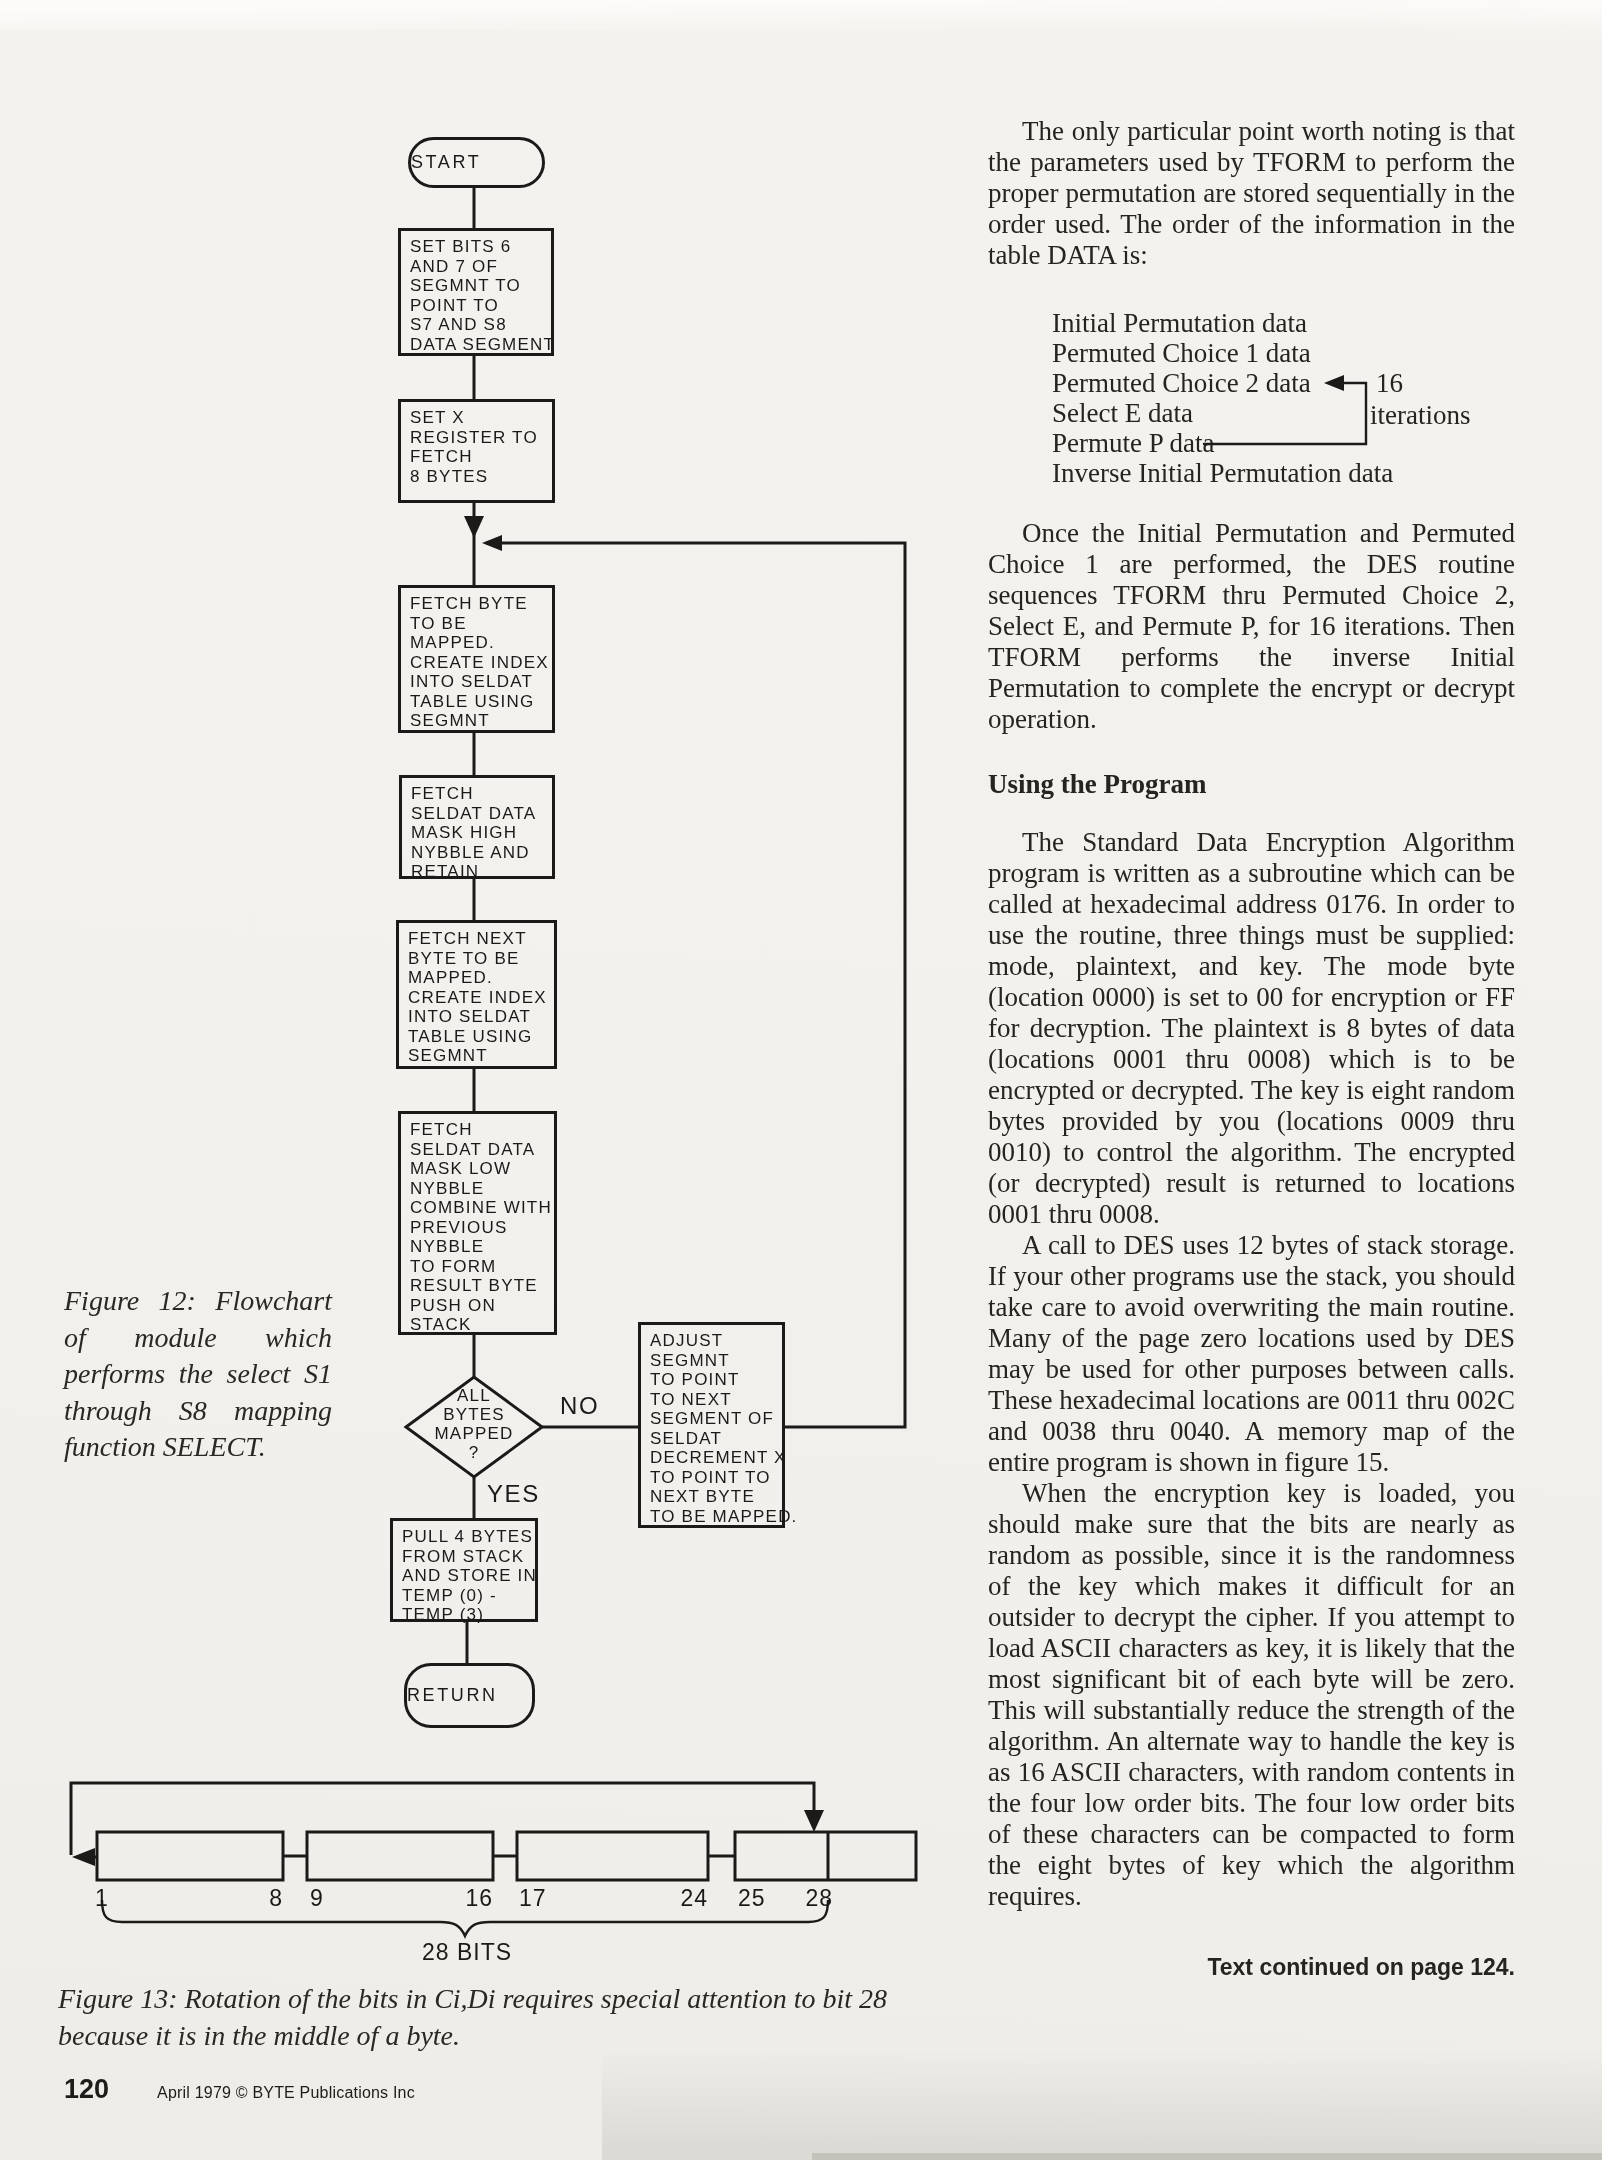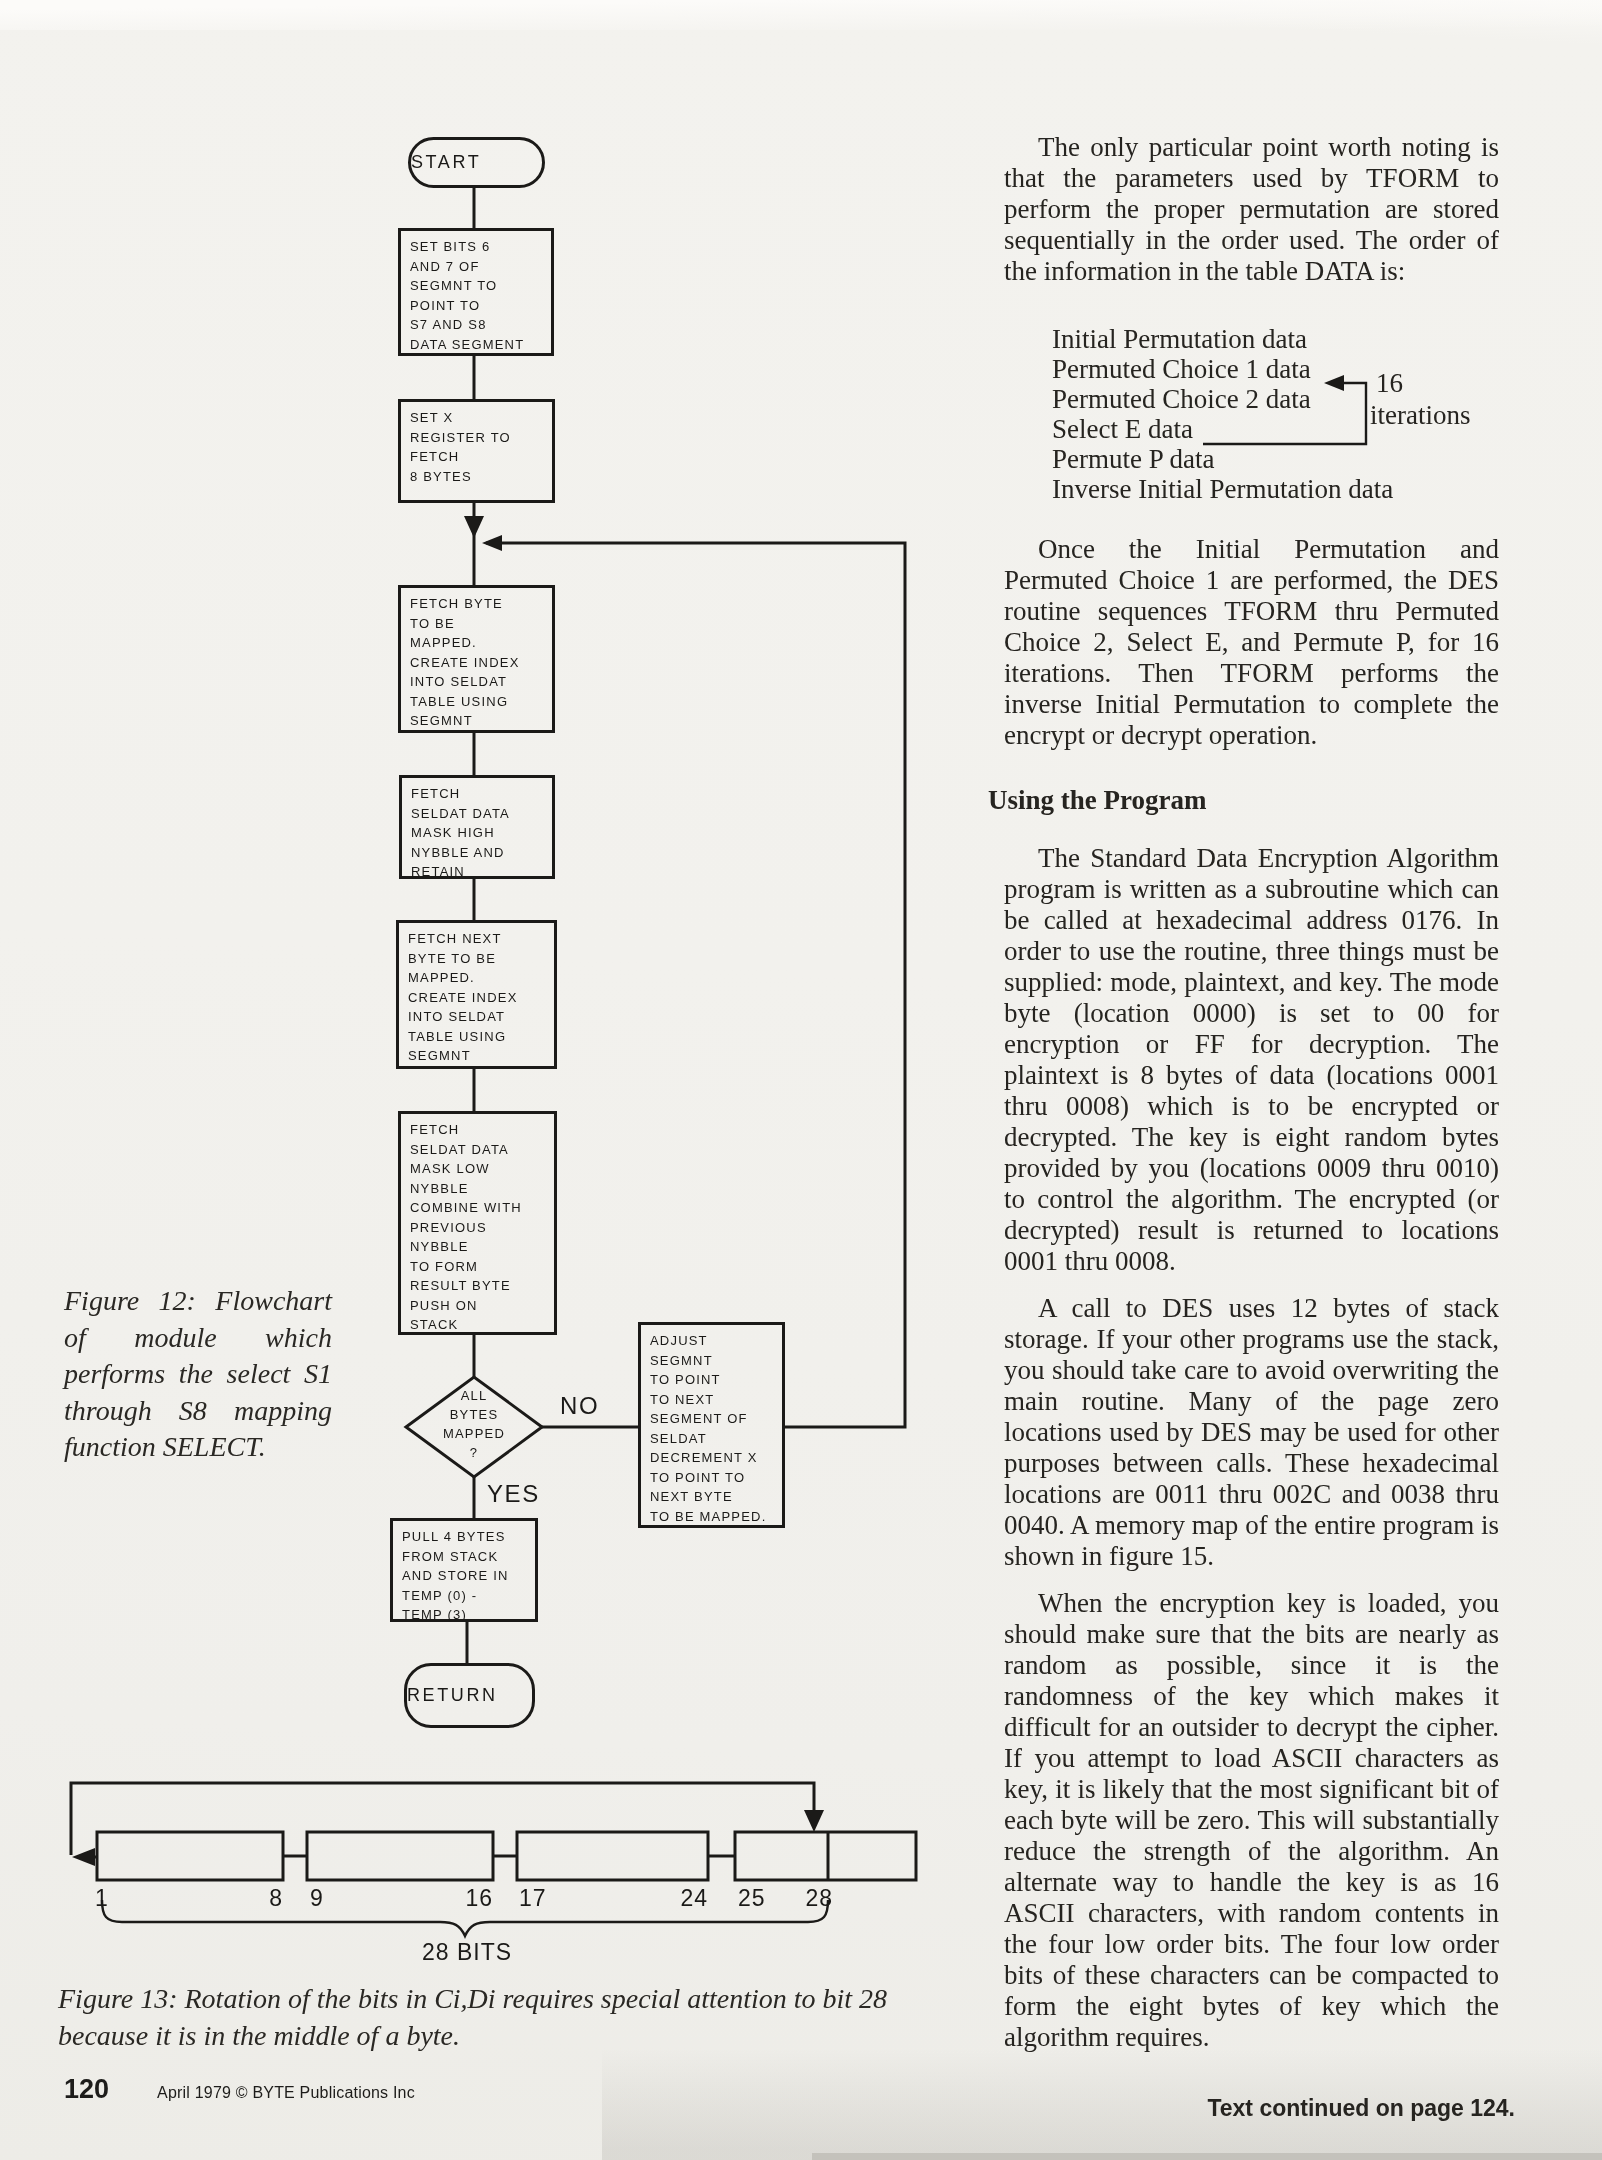--- a/index.html
+++ b/index.html
@@ -10,37 +10,37 @@
   }
   .scan-top{position:absolute;top:0;left:0;right:0;height:30px;
     background:linear-gradient(179.3deg,#fcfbf9 20%,rgba(252,251,249,0) 95%);}
   .scan-bottom{position:absolute;bottom:0;right:0;width:1000px;height:140px;
     background:linear-gradient(to bottom,rgba(0,0,0,0) 20%,rgba(110,106,98,0.14) 92%);}
   .scan-strip{position:absolute;bottom:0;right:0;width:790px;height:7px;background:#bcb9b3;opacity:.75;}
 
   
   .fbox{position:absolute;border:3px solid #1b1a18;box-sizing:border-box;}
   .fbox-label,.diamond-label,.edge-label{
-    font-family:"Liberation Sans",sans-serif;font-size:13px;line-height:19.5px;
+    font-family:"Liberation Sans",sans-serif;font-size:17px;line-height:19.5px;
     letter-spacing:1.2px;color:#1b1a18;white-space:pre;}
   .fbox-label{padding:6px 3px 0 9px;}
   .oval{position:absolute;border:3px solid #1b1a18;border-radius:27px;box-sizing:border-box;
     display:flex;align-items:center;justify-content:flex-start;}
   .oval .fbox-label{padding:0;letter-spacing:2.6px;font-size:18px;}
   .diamond-label{position:absolute;text-align:center;line-height:19px;}
   .edge-label{position:absolute;font-size:24px;letter-spacing:1.6px;}
   svg.overlay{position:absolute;left:0;top:0;pointer-events:none;}
   .stroke{stroke:#1b1a18;stroke-width:3;fill:none;}
   .thin{stroke:#1b1a18;stroke-width:2.4;fill:none;}
   .fillhead{fill:#1b1a18;stroke:none;}
   .svgtext{font-family:"Liberation Sans",sans-serif;font-size:23px;letter-spacing:1px;fill:#1b1a18;}
 
   
   .col{position:absolute;left:988px;top:116px;width:527px;}
-  .col p{margin:16px;font-size:27px;line-height:31px;text-align:justify;}
+  .col p{margin:0;font-size:27px;line-height:31px;text-align:justify;}
   .ind{text-indent:34px;}
   .dlist{margin:37px 0 0 64px;}
   .dlist div{font-size:27px;line-height:30px;}
   .p2{margin-top:30px !important;}
   .heading{margin:34px 0 27px;font-size:27px;line-height:31px;font-weight:bold;}
   .iter-annot{position:absolute;left:210px;top:252px;width:320px;height:105px;}
   .iter-annot span{position:absolute;font-size:27px;line-height:30px;}
   .iter-count{left:178px;top:0px;}
   .iter-word{left:172px;top:32px;}
   .note{margin-top:42px;text-align:right;font-family:"Liberation Sans",sans-serif;

